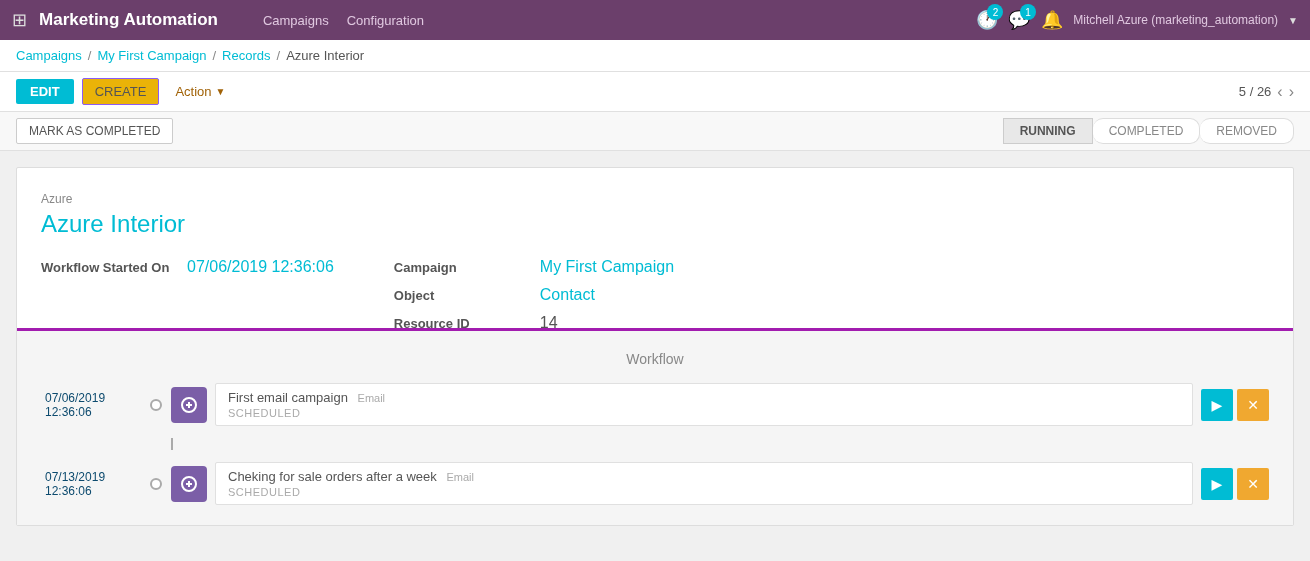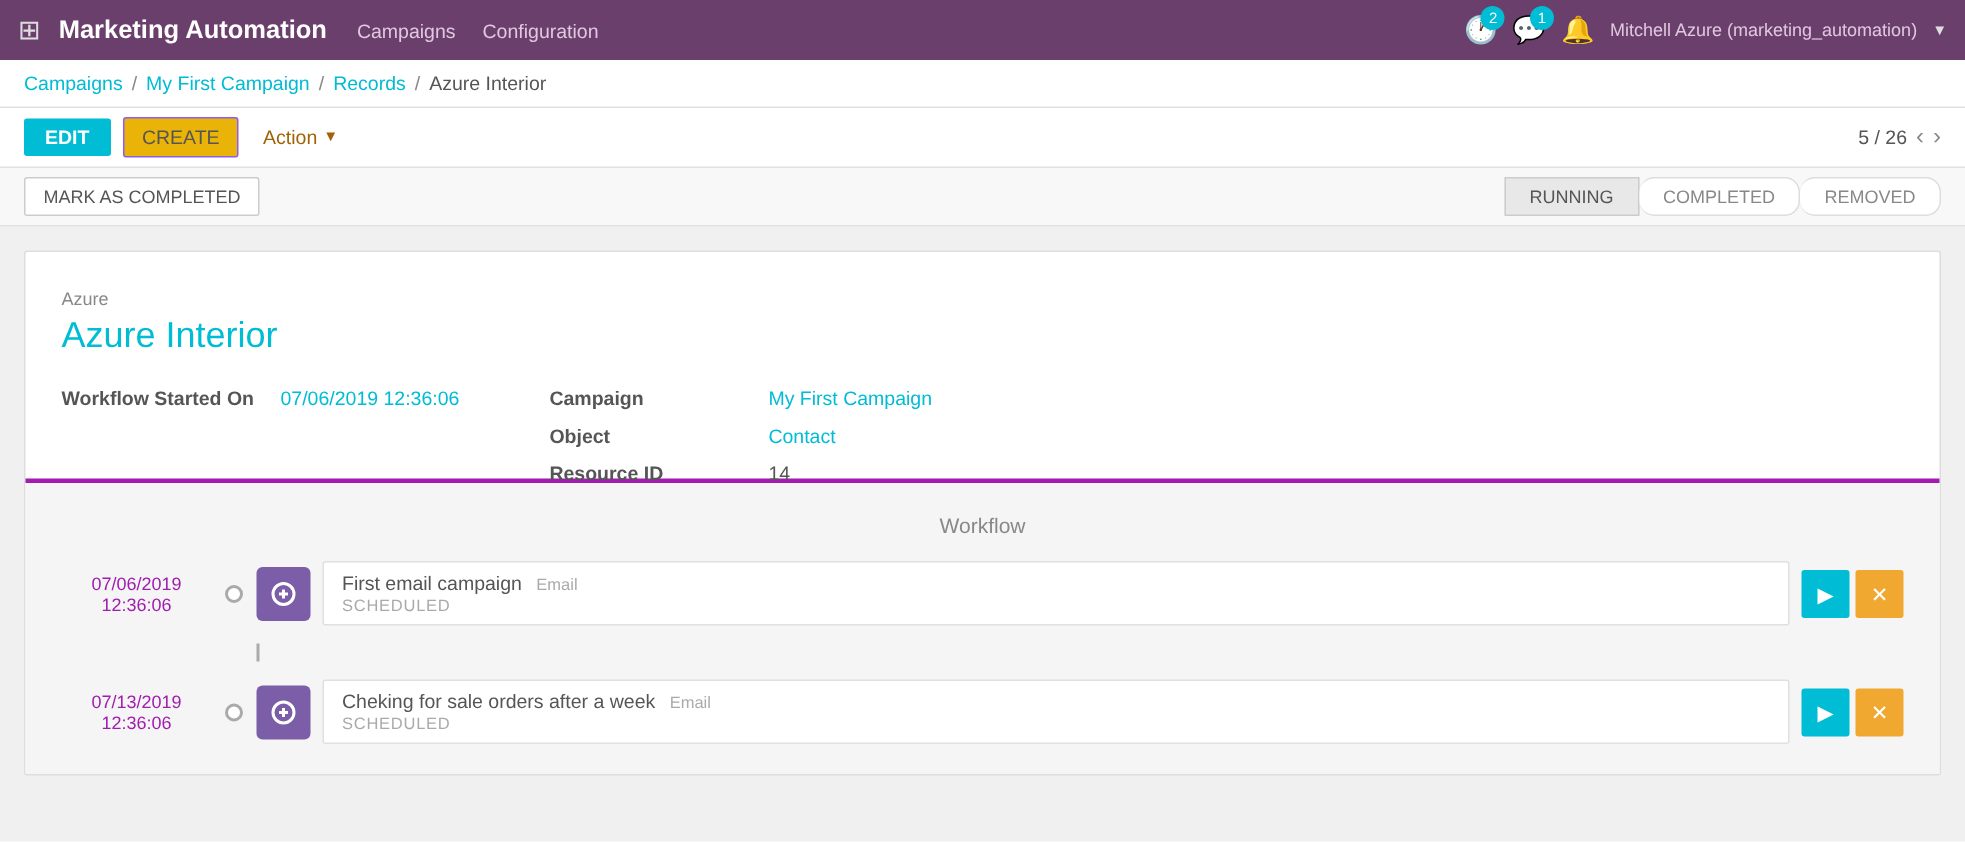--- a/index.html
+++ b/index.html
@@ -8,21 +8,21 @@
     
     .topnav {
       background: #6b3f6b;
       color: white;
       display: flex;
       align-items: center;
       padding: 0 12px;
       height: 40px;
     }
     .topnav-grid-icon { font-size: 18px; margin-right: 12px; cursor: pointer; color: #ddd; }
-    .topnav-title { font-size: 17px; font-weight: bold; color: white; margin-right: 20px; }
+    .topnav-title { font-size: 17px; font-weight: bold; color: white; margin-right: 45px; }
     .topnav-links { display: flex; gap: 18px; flex: 1; }
     .topnav-link { color: #e0c8e0; font-size: 13px; cursor: pointer; text-decoration: none; }
     .topnav-right { display: flex; align-items: center; gap: 10px; }
     .topnav-badge-wrap { position: relative; cursor: pointer; }
     .topnav-badge-wrap .badge {
       background: #00bcd4; color: white; border-radius: 50%;
       font-size: 10px; width: 16px; height: 16px;
       display: flex; align-items: center; justify-content: center;
       position: absolute; top: -5px; right: -5px;
     }
@@ -81,21 +81,21 @@
       background: white; color: #555; border: 1px solid #ccc;
       padding: 5px 12px; font-size: 12px; cursor: pointer; border-radius: 2px;
     }
     .status-tabs { margin-left: auto; display: flex; }
     .status-tab {
       padding: 5px 16px; font-size: 12px; cursor: pointer;
       border: 1px solid #ddd; color: #888;
       background: white;
     }
     .status-tab.active {
-      background: #e8e8e8; color: #555; font-weight: normal;
+      background: #e8e8e8; color: #555; font-weight: bold;
       border-color: #ccc;
     }
     .status-tab:not(:first-child) { border-left: none; border-radius: 10px; }
 
     
     .main-content {
       padding: 16px;
     }
 
     .record-card {
@@ -111,42 +111,42 @@
     .record-title {
       font-size: 24px; color: #00bcd4; font-weight: normal; margin-bottom: 20px;
     }
 
     .record-fields {
       display: flex; gap: 60px; margin-bottom: 20px;
     }
     .field-group { display: flex; flex-direction: column; gap: 10px; }
     .field-row { display: flex; gap: 16px; align-items: baseline; }
     .field-label { font-weight: bold; color: #555; font-size: 13px; min-width: 130px; }
-    .field-value { color: #555; font-size: 13px; }
+    .field-value { color: #555; font-size: 16px; }
     .field-value.link { color: #00bcd4; cursor: pointer; }
 
     
     .workflow-section {
       background: #f5f5f5;
       border-top: 3px solid #a21caf;
       margin: -24px -24px -24px -24px;
       padding: 20px 24px;
     }
     .workflow-title {
       text-align: center; color: #888; font-size: 14px; margin-bottom: 16px;
     }
 
     .workflow-items { display: flex; flex-direction: column; gap: 12px; }
 
     .workflow-item {
       display: flex; align-items: center; gap: 0;
     }
 
     .wf-date {
-      text-align: center; width: 100px; font-size: 12px; color: #a21caf;
+      text-align: left; width: 100px; font-size: 12px; color: #0c4a6e;
       padding: 4px;
     }
 
     .wf-circle-col {
       display: flex; align-items: center; justify-content: center;
       width: 30px; position: relative;
     }
     .wf-circle {
       width: 12px; height: 12px; border-radius: 50%;
       border: 2px solid #aaa; background: white; z-index: 1;

